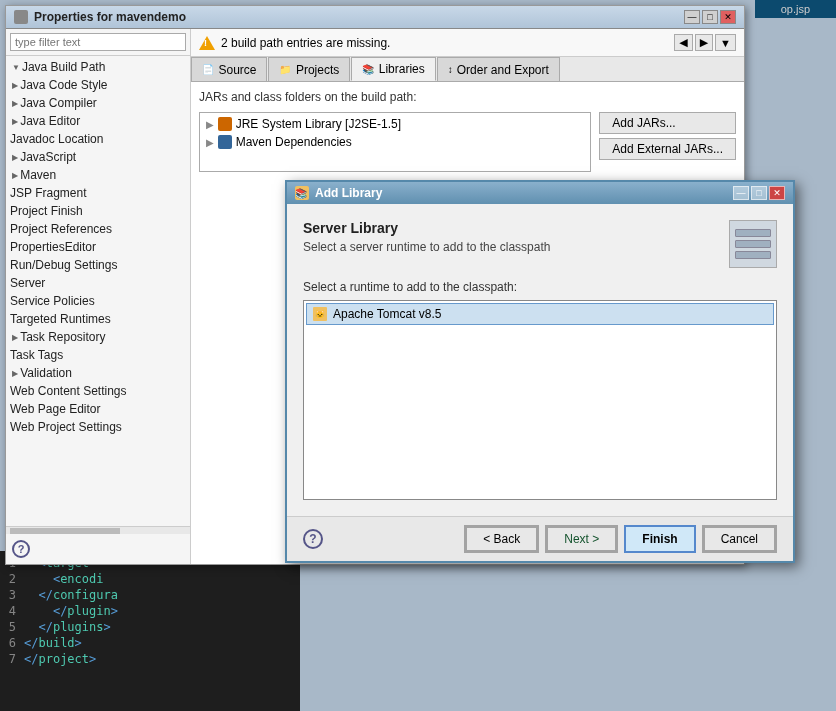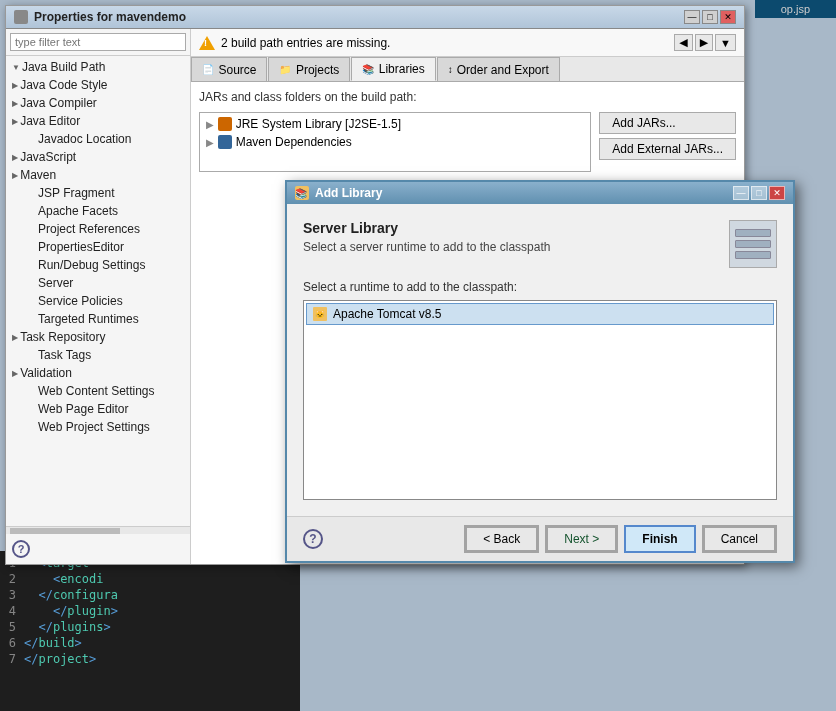--- a/index.html
+++ b/index.html
@@ -156,21 +156,21 @@
       gap: 2px;
     }
     .sidebar-item.parent::before {
       content: '▶';
       font-size: 8px;
       color: #666;
     }
     .sidebar-item.expanded::before {
       content: '▼';
     }
-    .sidebar-item.leaf { padding-left: 32px; }
+    .sidebar-item.leaf { padding-left: 4px; }
 
     .sidebar-scrollbar-wrap {
       display: flex;
       height: 8px;
       border-top: 1px solid #ccc;
       background: #e8e8e8;
       align-items: center;
     }
     .sidebar-scrollbar {
       height: 6px;
@@ -587,21 +587,21 @@
         <div class="sidebar-item parent">
           <span>JavaScript</span>
         </div>
         <div class="sidebar-item parent">
           <span>Maven</span>
         </div>
         <div class="sidebar-item leaf">
           <span>JSP Fragment</span>
         </div>
         <div class="sidebar-item leaf">
-          <span>Apache Facets</span>
+          <span>Project Finish</span>
         </div>
         <div class="sidebar-item leaf">
           <span>Project References</span>
         </div>
         <div class="sidebar-item leaf">
           <span>PropertiesEditor</span>
         </div>
         <div class="sidebar-item leaf">
           <span>Run/Debug Settings</span>
         </div>

